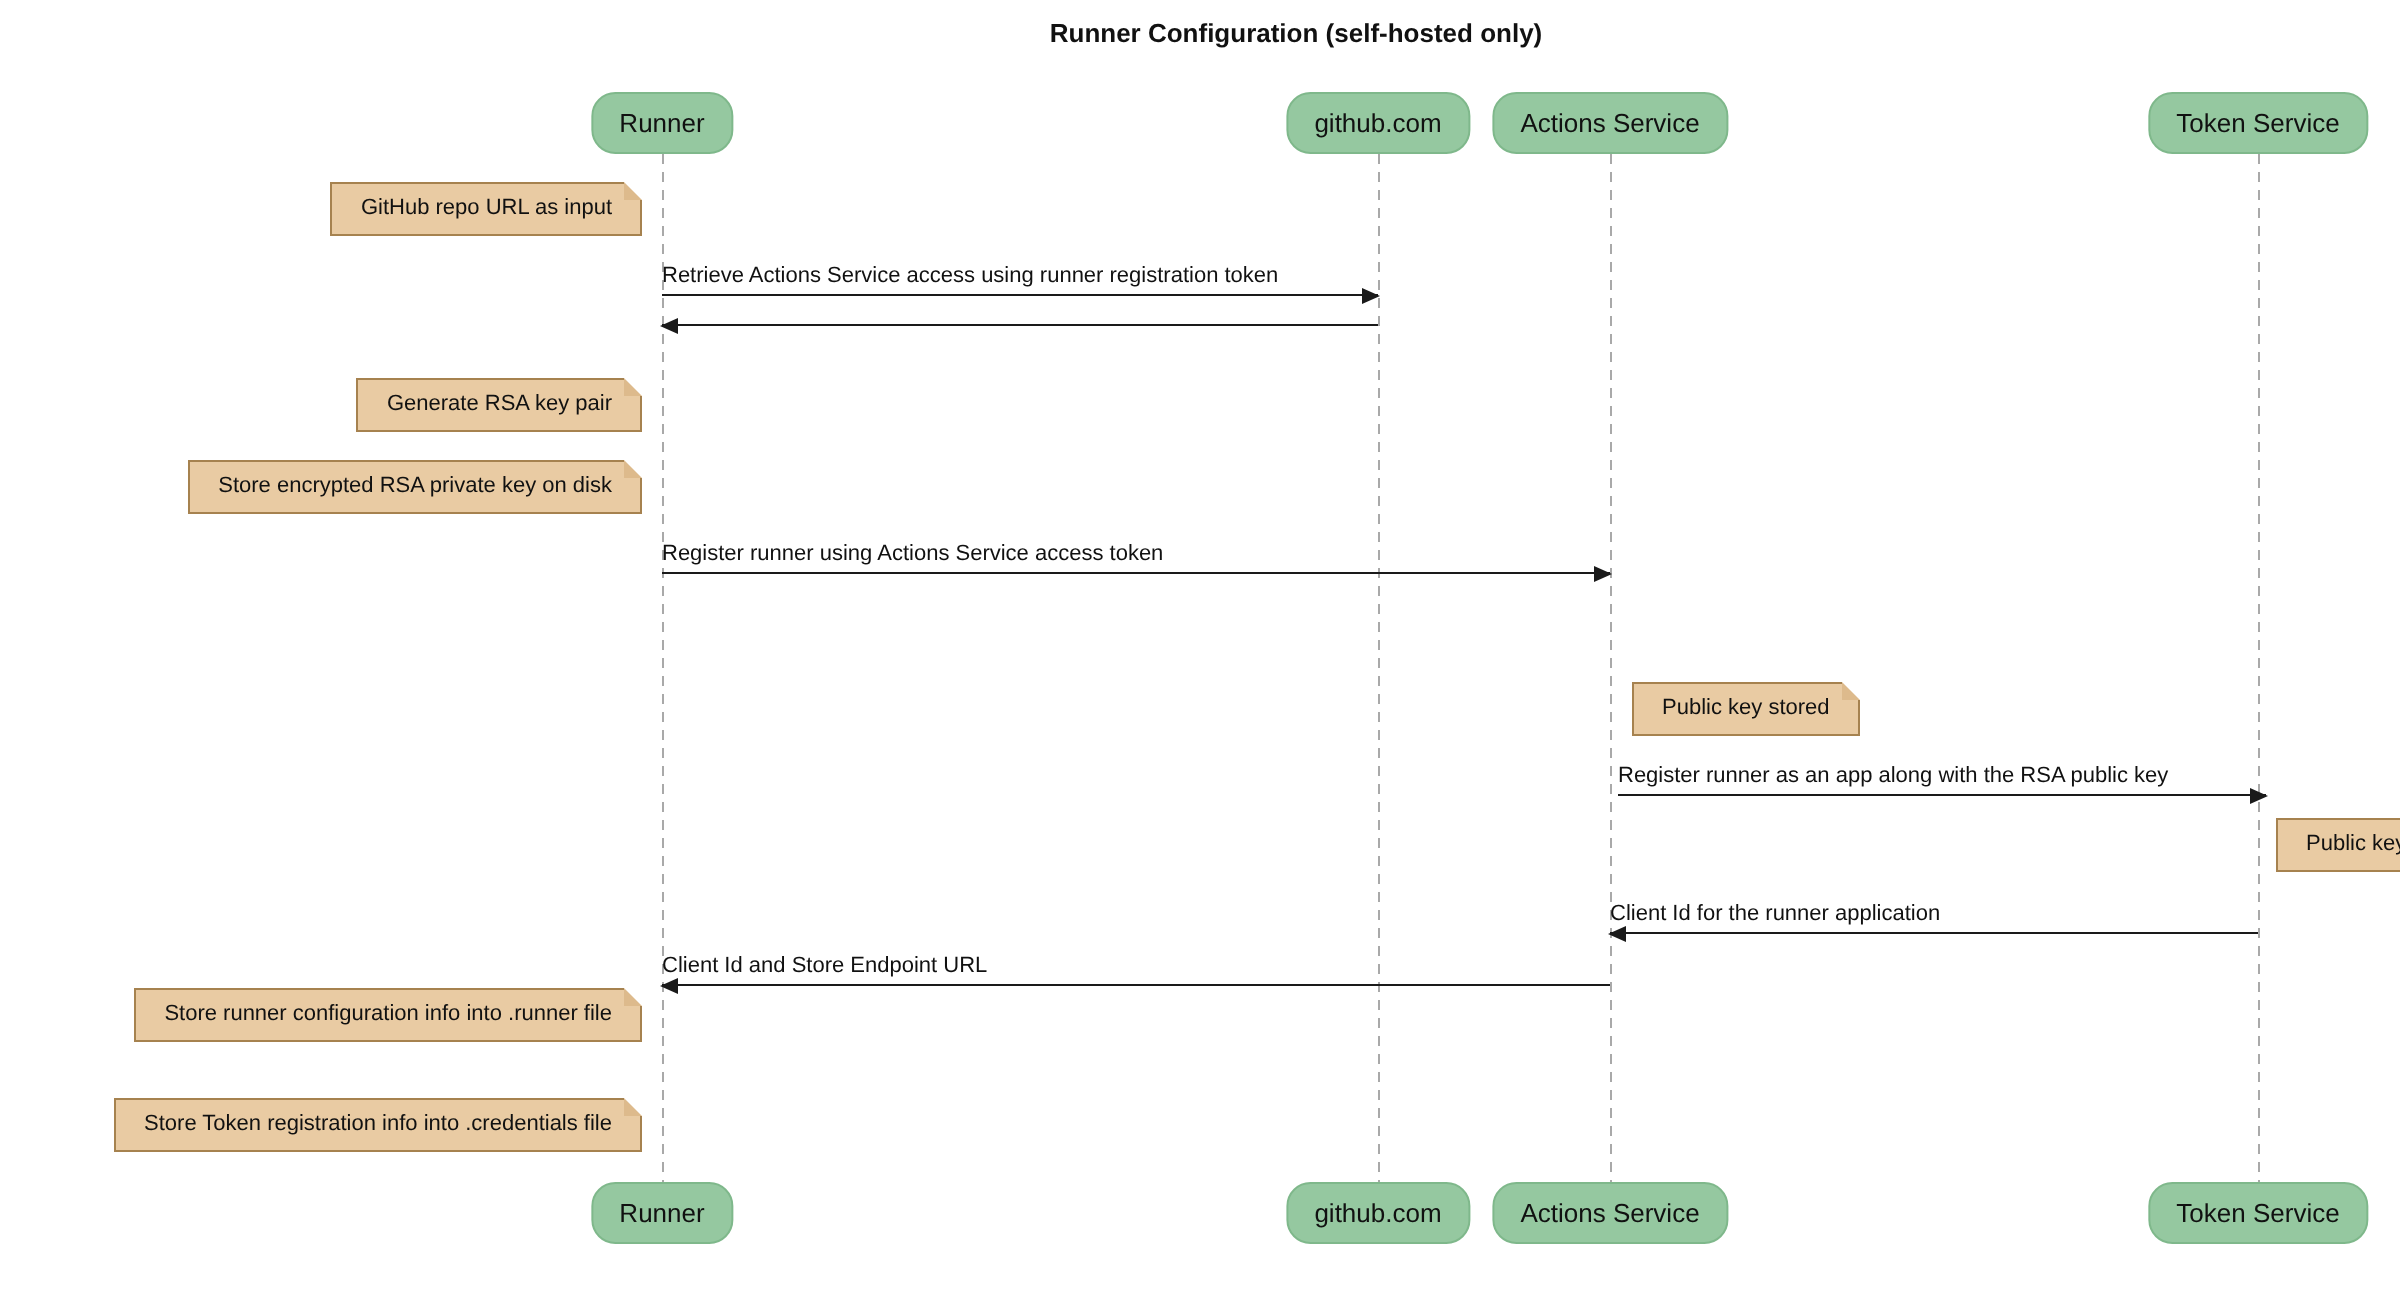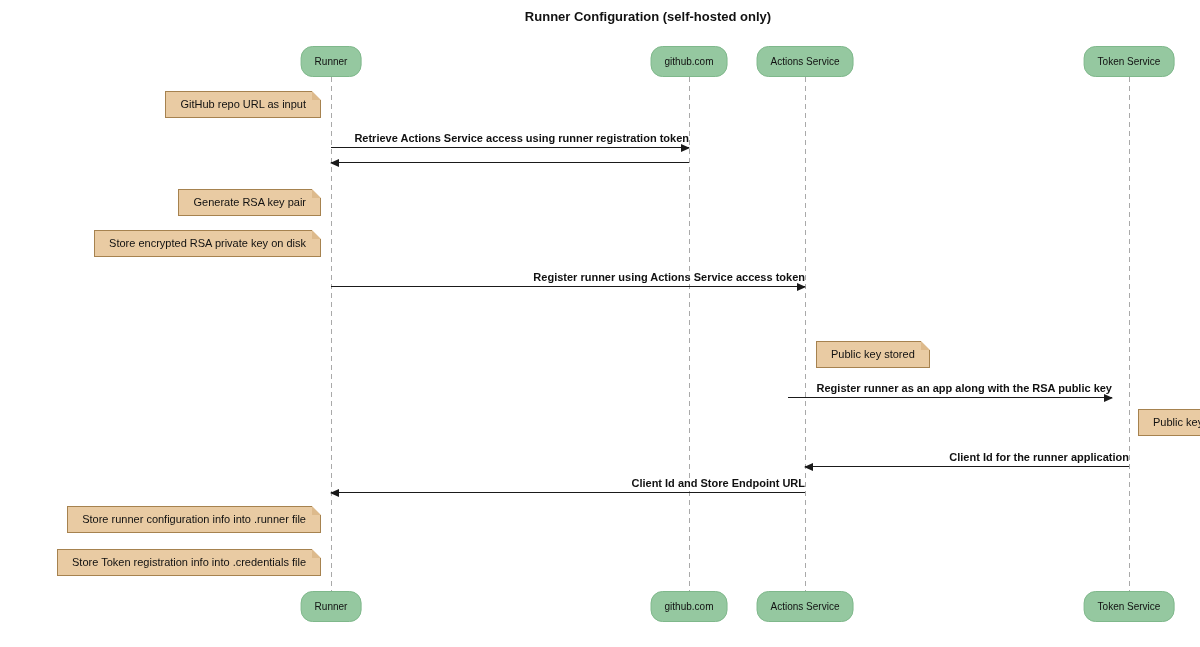--- a/index.html
+++ b/index.html
@@ -36,33 +36,32 @@
   .participant {
     position: absolute;
     transform: translateX(-50%);
     height: 31px;
     line-height: 29px;
     padding: 0 13px;
     box-sizing: border-box;
     background: var(--participant-fill, #95c8a0);
     border: 1px solid var(--participant-border, #7fb88b);
     border-radius: 12px;
-    font-size: 10px;
+    font-size: 13px;
     white-space: nowrap;
   }
   .participant.top { top: 46px; }
   .participant.bottom { top: 591px; }
   .message { position: absolute; }
   .msg-label {
-    text-align: right;
+    text-align: left;
     font-size: 11px;
     height: 14px;
     line-height: 14px;
     white-space: nowrap;
-    font-weight: bold;
   }
   .msg-line {
     position: relative;
     margin-top: 2px;
     height: 0;
     border-top: 1px solid var(--arrow, #1a1a1a);
   }
   .msg-line.arrow-right::after {
     content: "";
     position: absolute;
@@ -127,34 +126,34 @@
     <div class="msg-label">Retrieve Actions Service access using runner registration token</div>
     <div class="msg-line arrow-right"></div>
   </div>
   <div class="message" style="left:283px;top:160px;width:358px">
     <div class="msg-line arrow-left"></div>
   </div>
   <div class="message" style="left:283px;top:270px;width:474px">
     <div class="msg-label">Register runner using Actions Service access token</div>
     <div class="msg-line arrow-right"></div>
   </div>
-  <div class="message" style="left:740px;top:381px;width:324px">
+  <div class="message" style="left:761px;top:381px;width:324px">
     <div class="msg-label">Register runner as an app along with the RSA public key</div>
     <div class="msg-line arrow-right"></div>
   </div>
   <div class="message" style="left:757px;top:450px;width:324px">
     <div class="msg-label">Client Id for the runner application</div>
     <div class="msg-line arrow-left"></div>
   </div>
   <div class="message" style="left:283px;top:476px;width:474px">
     <div class="msg-label">Client Id and Store Endpoint URL</div>
     <div class="msg-line arrow-left"></div>
   </div>
 
   <div class="note" style="right:927px;top:91px">GitHub repo URL as input</div>
   <div class="note" style="right:927px;top:189px">Generate RSA key pair</div>
   <div class="note" style="right:927px;top:230px">Store encrypted RSA private key on disk</div>
   <div class="note" style="left:768px;top:341px">Public key stored</div>
   <div class="note" style="left:1090px;top:409px">Public key stored</div>
-  <div class="note" style="right:927px;top:506px">Store runner configuration info into .runner file</div>
+  <div class="note" style="right:927px;top:494px">Store runner configuration info into .runner file</div>
   <div class="note" style="right:927px;top:549px">Store Token registration info into .credentials file</div>
 
 </div>
 
 </body></html>

